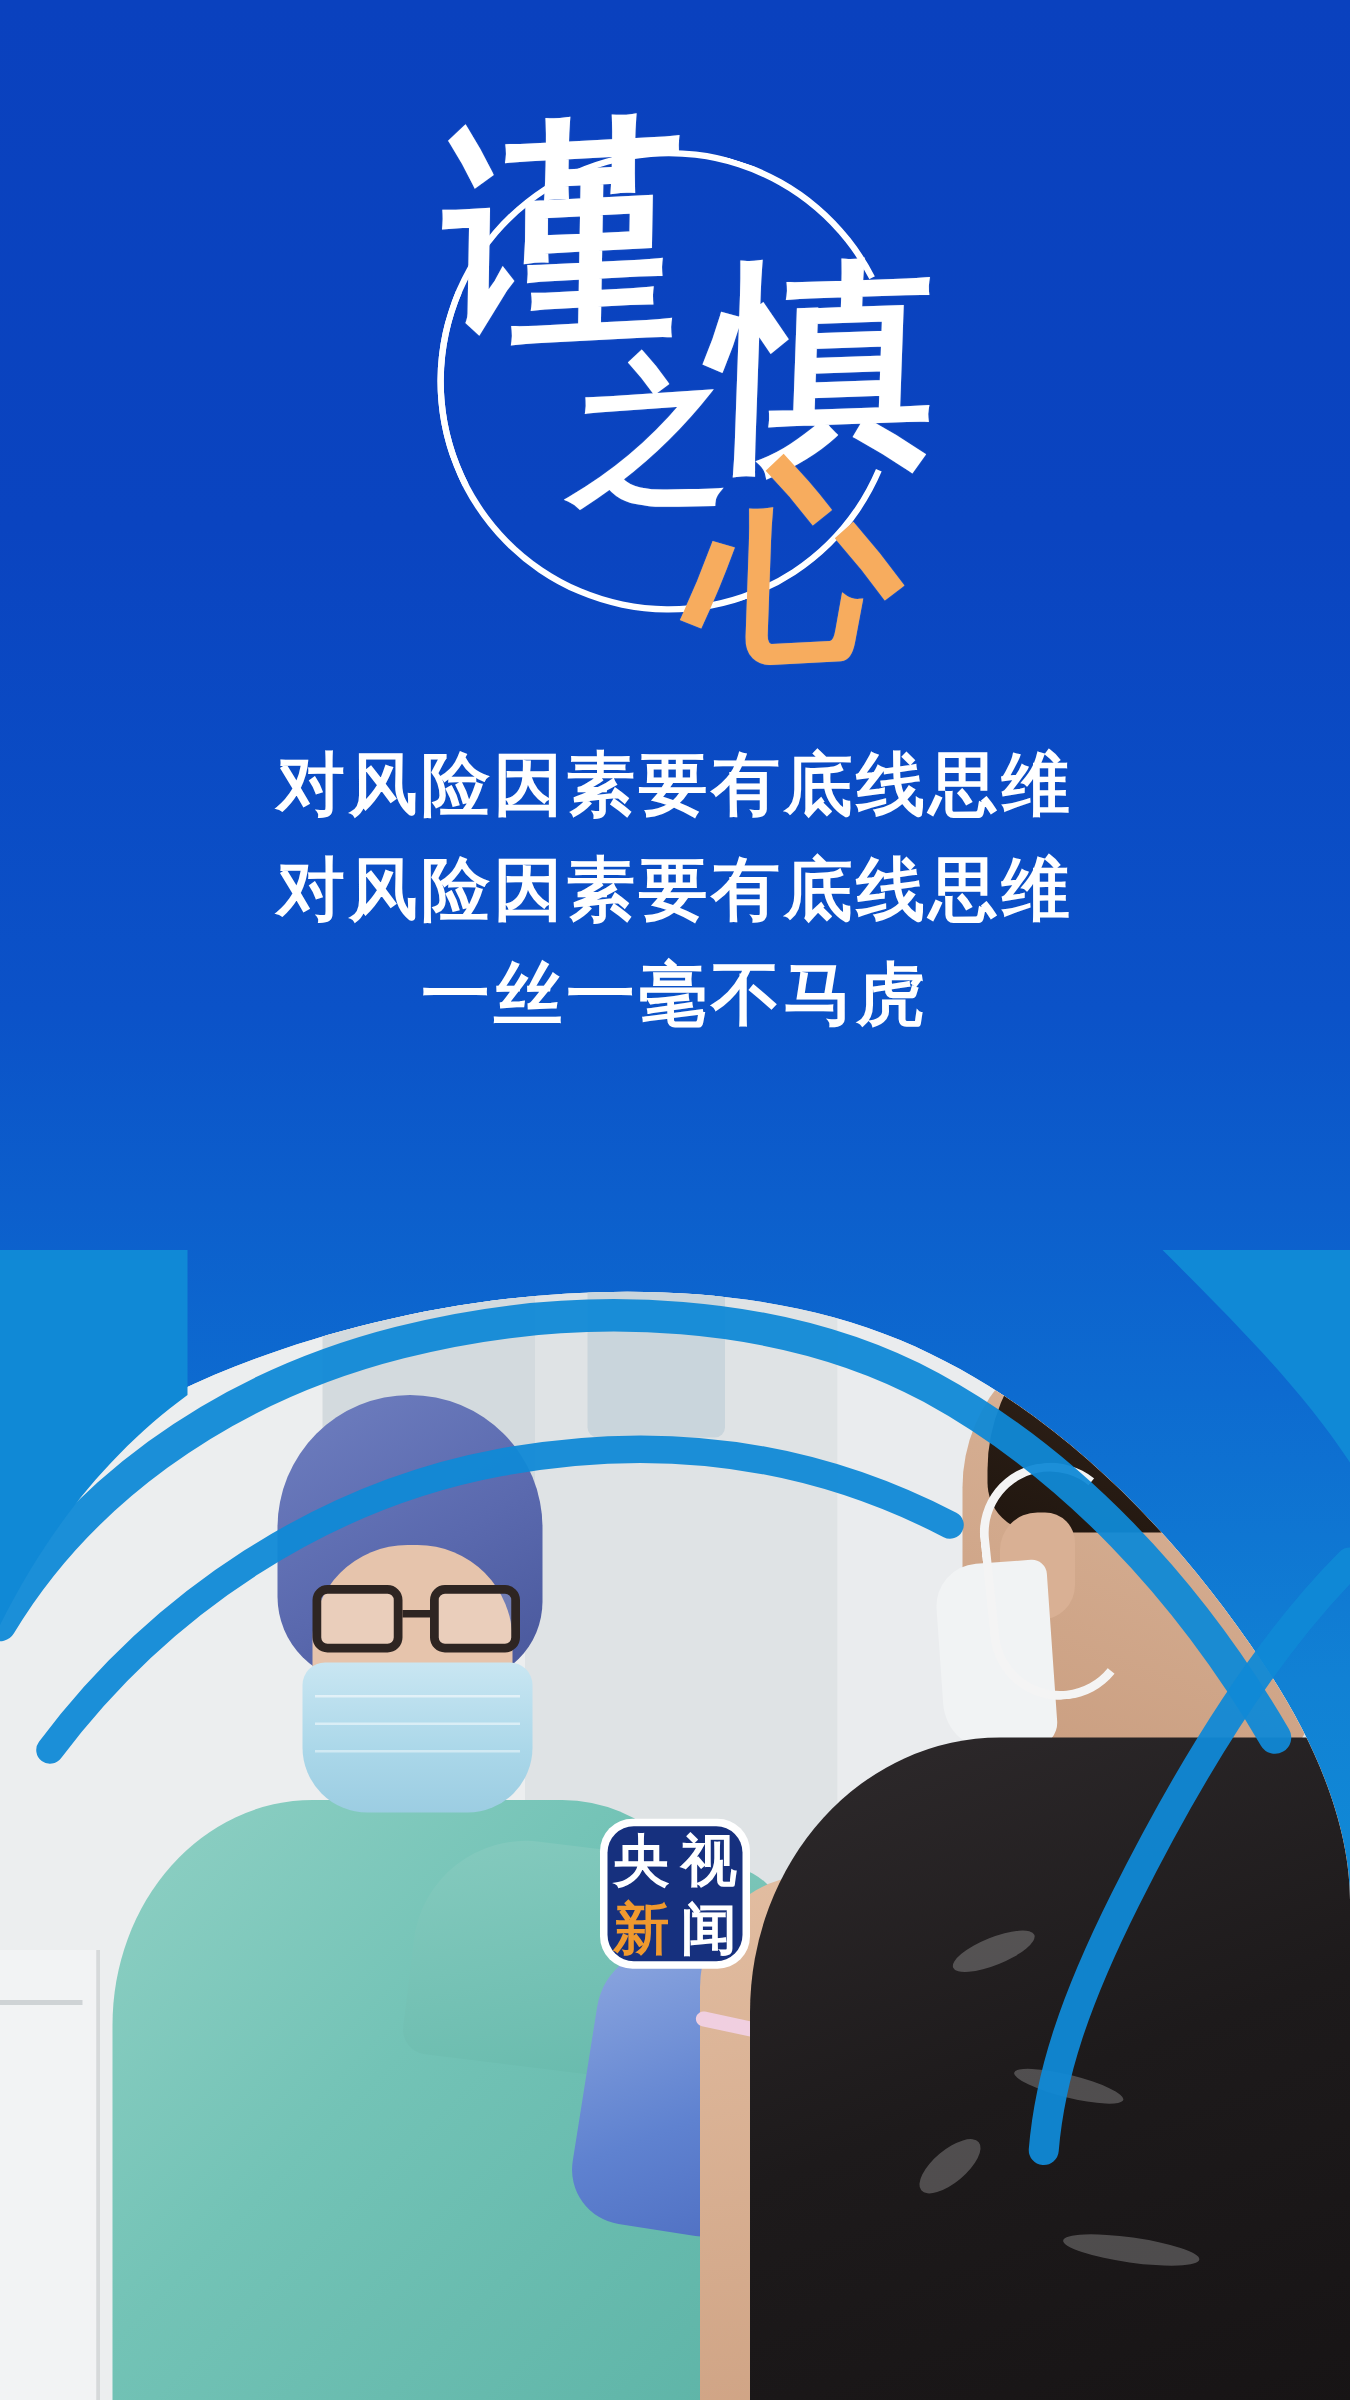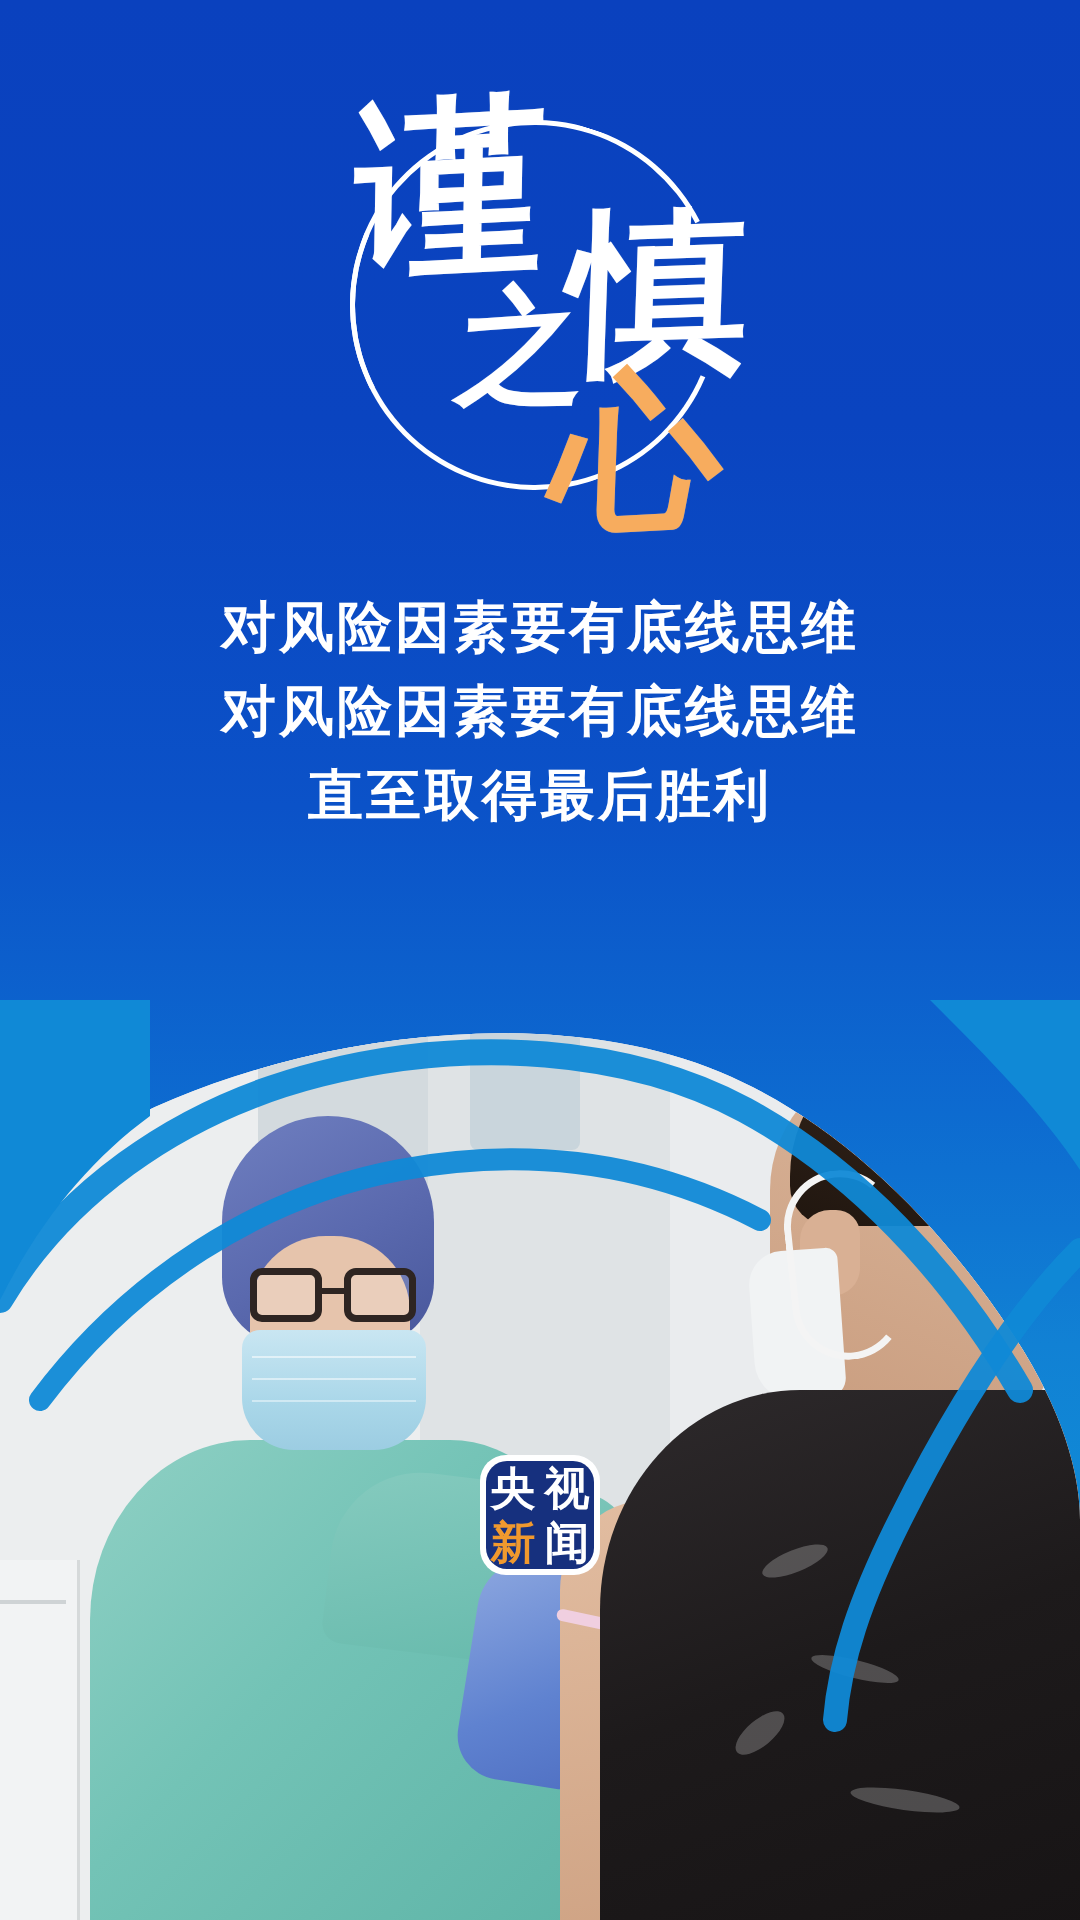--- a/index.html
+++ b/index.html
@@ -272,21 +272,21 @@
       <span class="cal" id="cal-jin">谨</span>
       <span class="cal" id="cal-zhi">之</span>
       <span class="cal" id="cal-shen">慎</span>
       <span class="cal" id="cal-xin">心</span>
     </div>
   </div>
 
   <div id="slogan">
     <span class="slogan-line">对风险因素要有底线思维</span>
     <span class="slogan-line">对风险因素要有底线思维</span>
-    <span class="slogan-line">直至取得最后胜利</span>
+    <span class="slogan-line">一丝一毫不马虎</span>
   </div>
 
   <div id="photo-wrap">
     <div id="photo-mask">
       <div id="scene">
         <div class="wall-a"></div>
         <div class="wall-b"></div>
         <div class="wall-c"></div>
         <div class="wall-d"></div>
         <div class="panel"></div>

